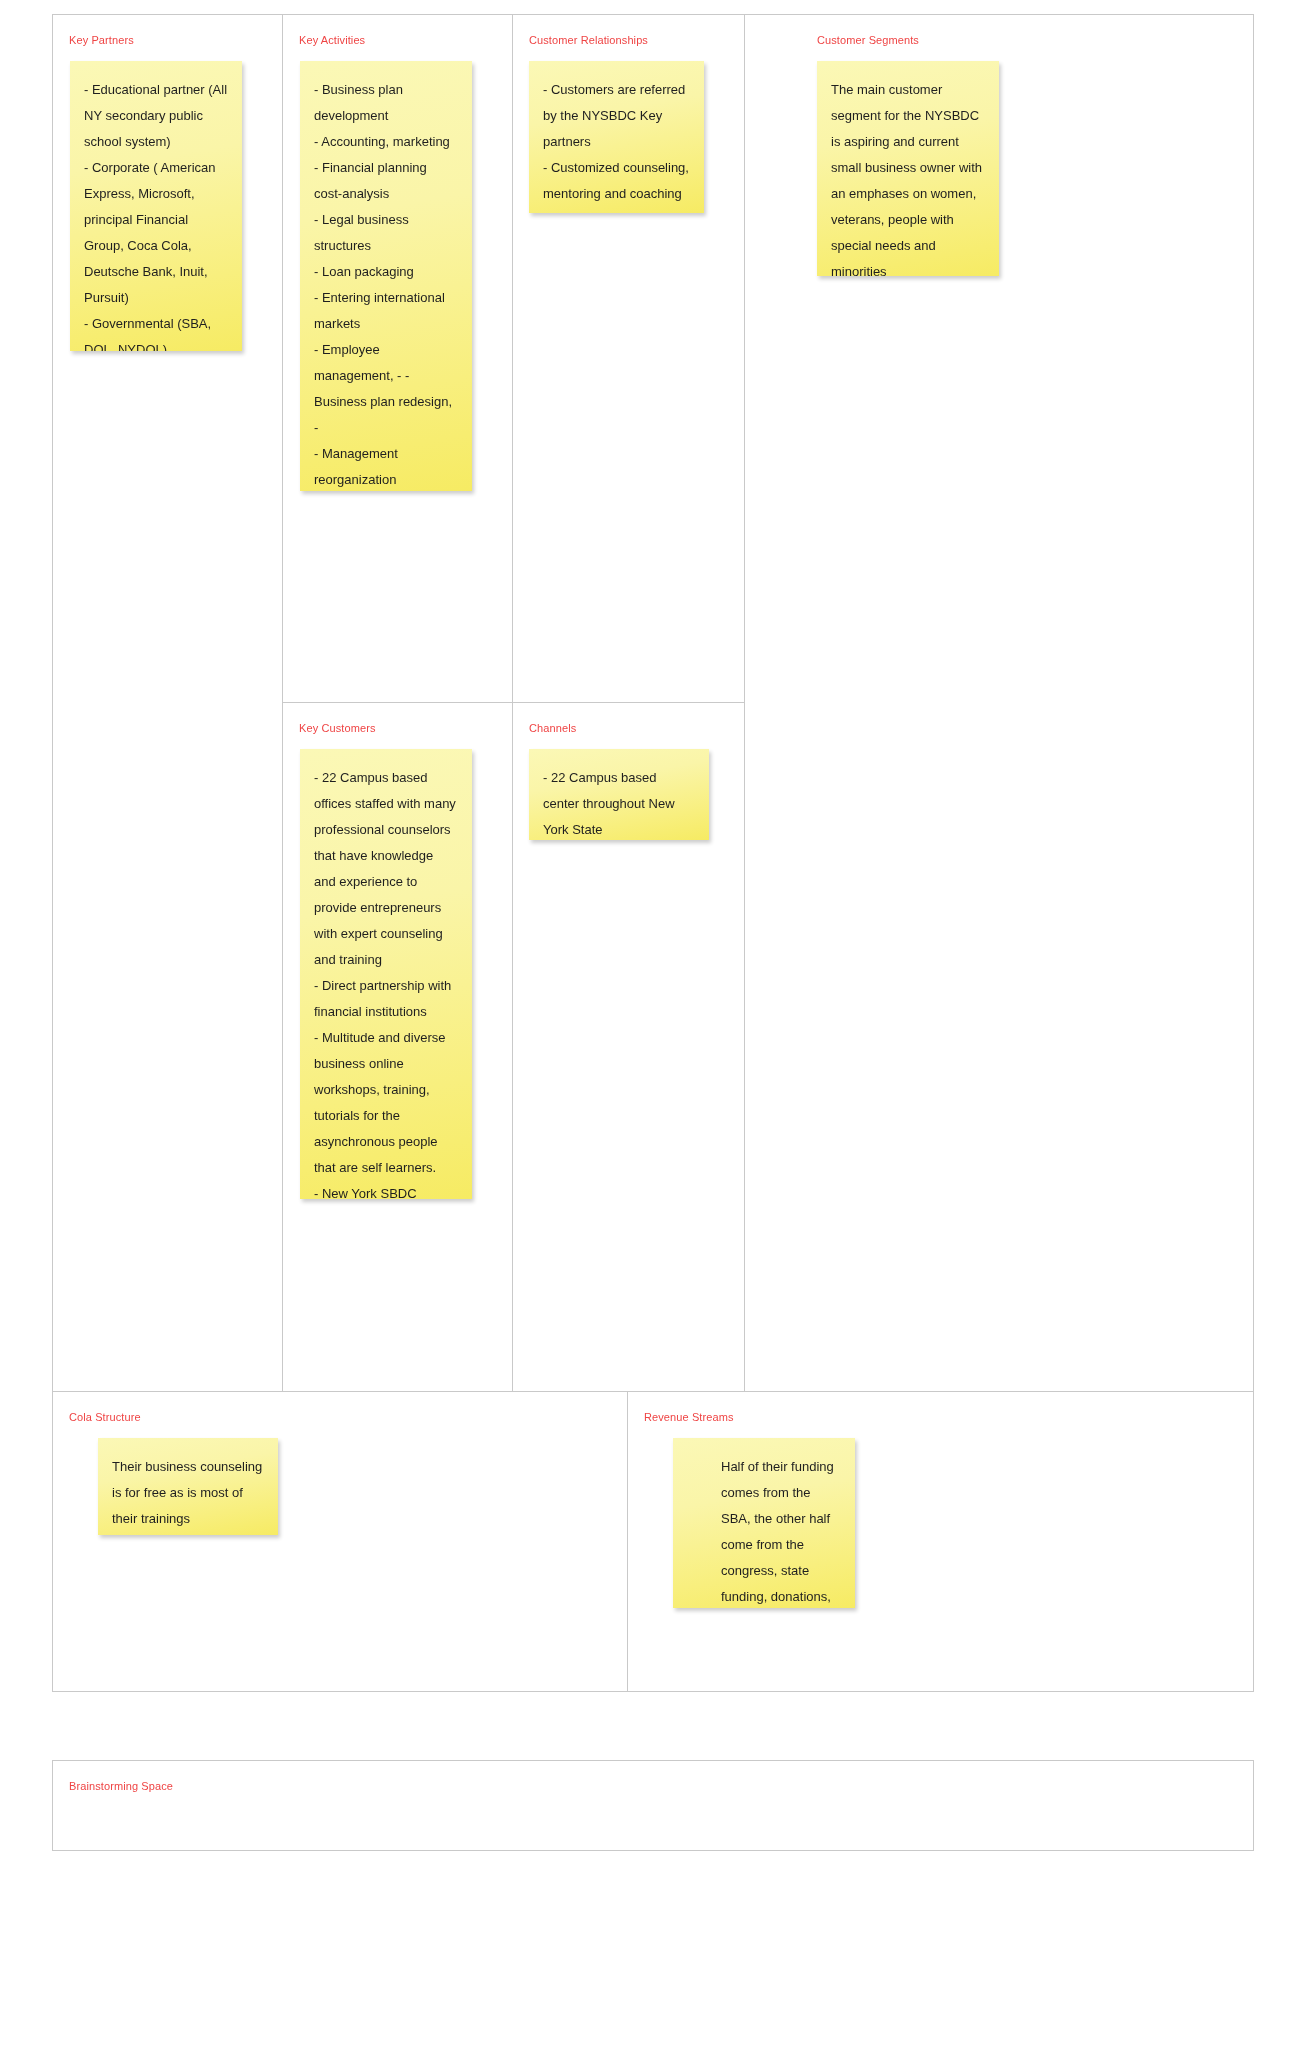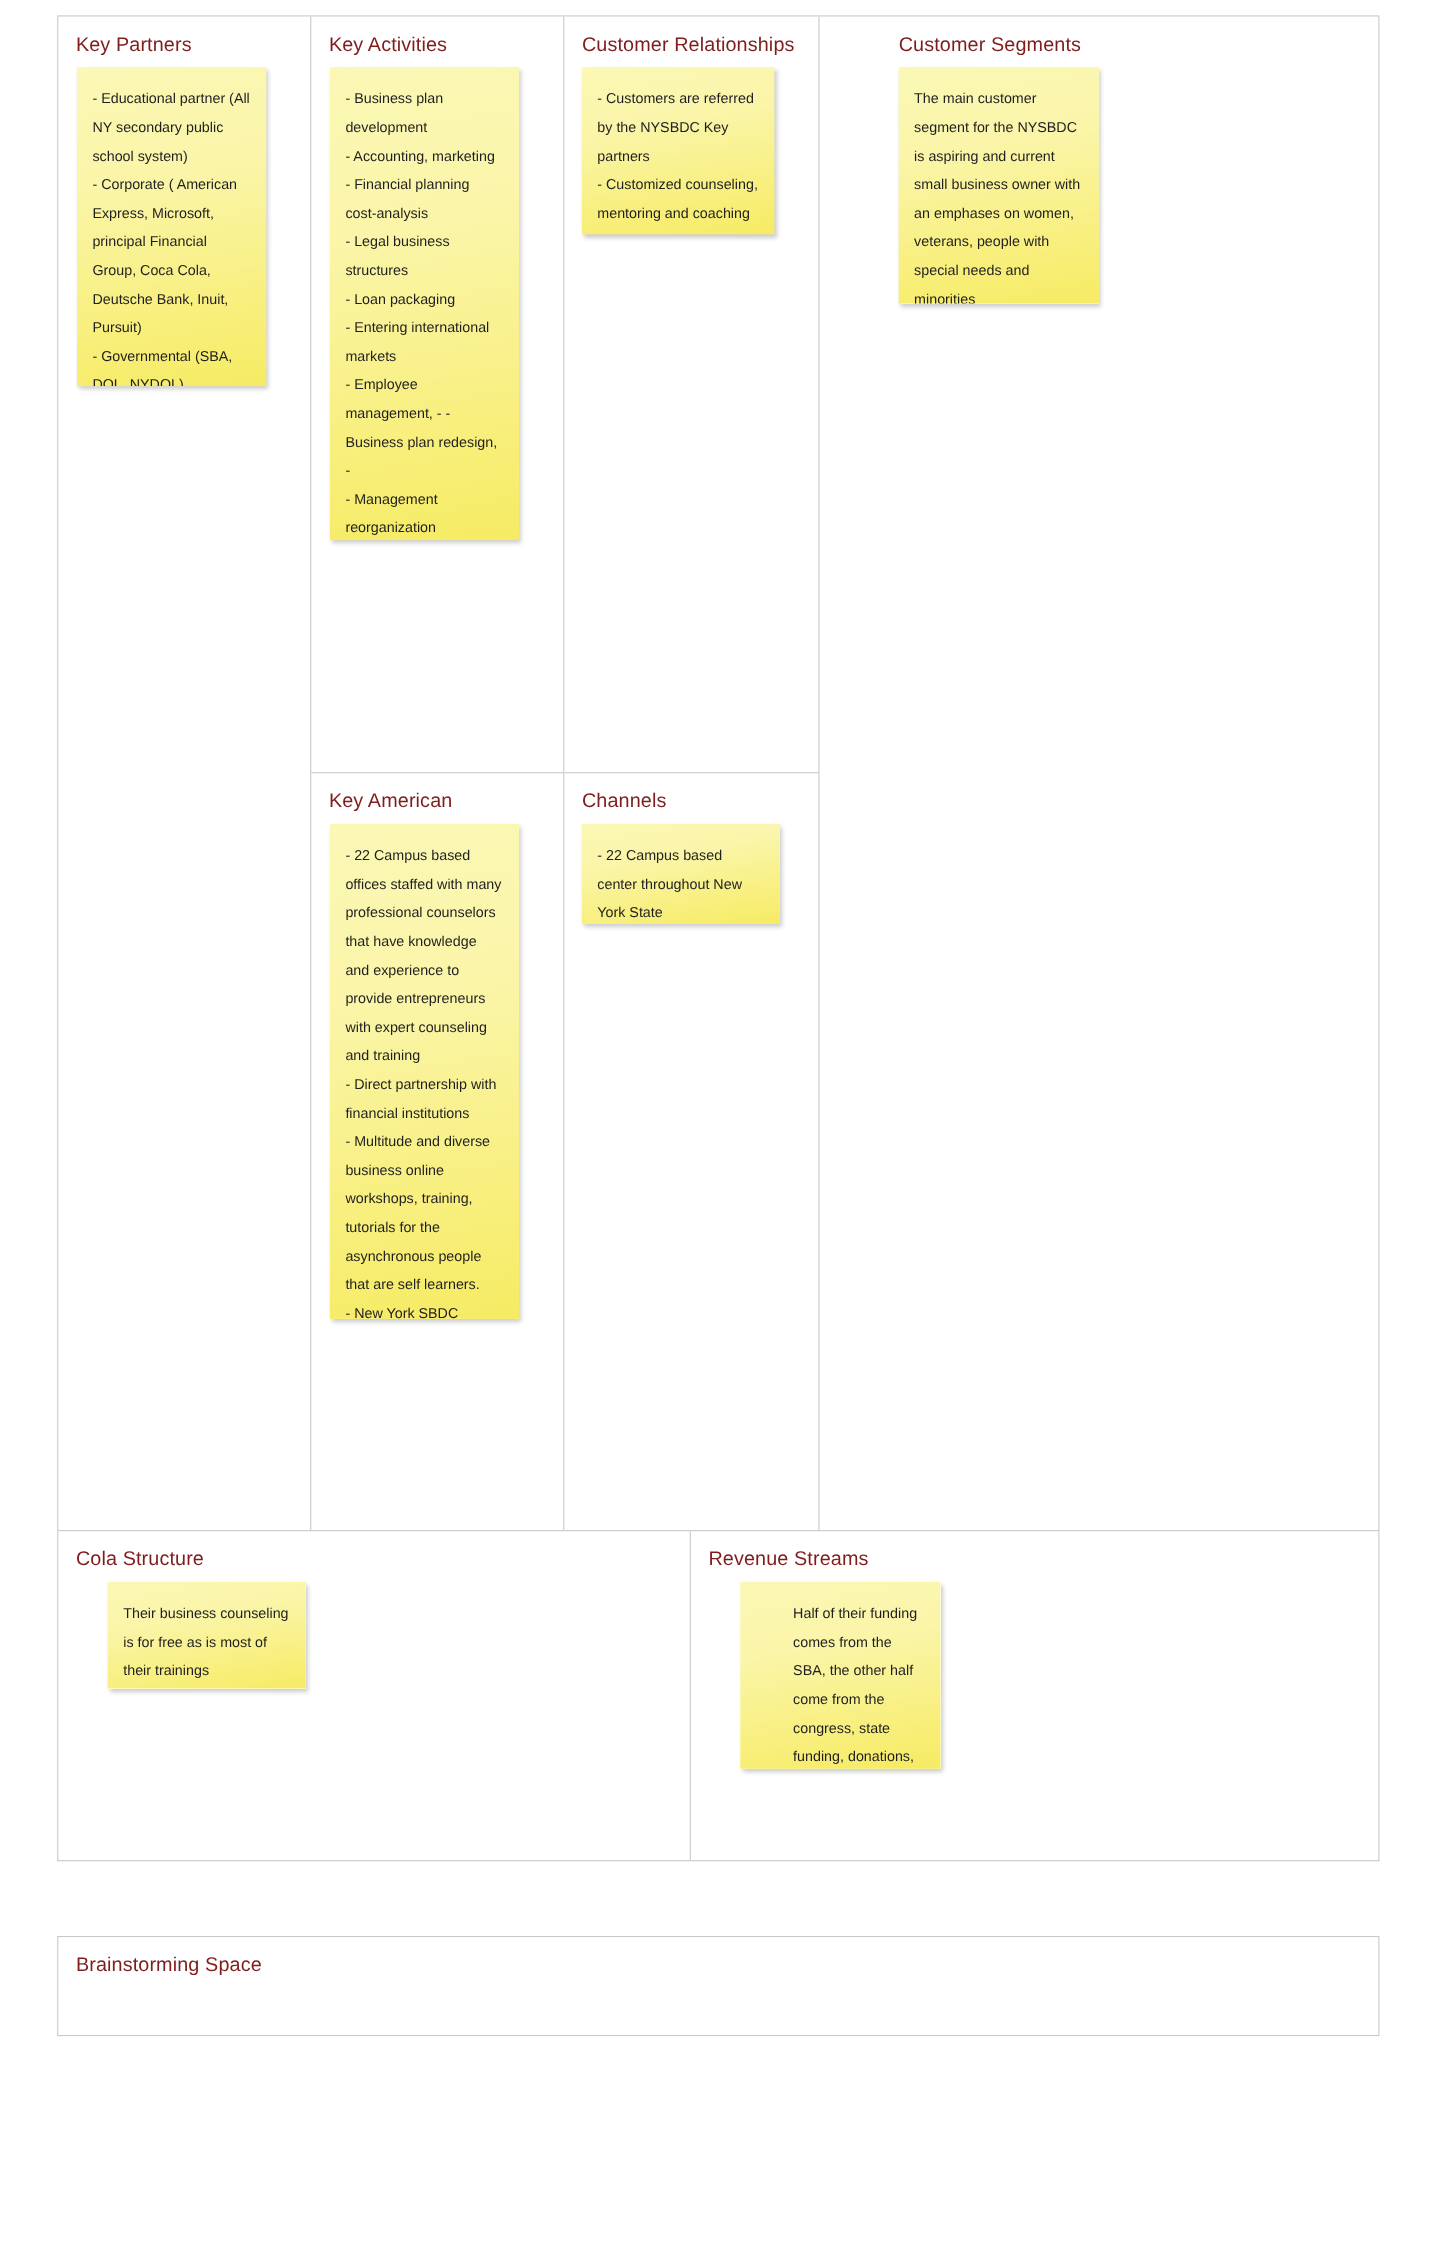--- a/index.html
+++ b/index.html
@@ -55,23 +55,23 @@
     border-bottom: 1px solid #c9c9c9;
   }
   .cell-half-bottom {
     height: 689px;
   }
   .cell-full {
     height: 1376px;
   }
 
   .cell-title {
-    font-size: 18px;
+    font-size: 11px;
     line-height: 18px;
-    color: #7f1d1d;
+    color: #ef4444;
     margin: 2px 0 12px 2px;
     font-weight: normal;
     letter-spacing: 0.1px;
   }
 
   
   .bmc-bottom {
     display: flex;
     width: 1202px;
     border: 1px solid #c9c9c9;
@@ -143,21 +143,21 @@
 - Loan packaging
  - Entering international markets
 - Employee management, - - Business plan redesign, -
 - Management reorganization
 - Expansion into internet commerce
 - Financial planning for expansion
 - Selling to government
 - Organizational structures</div>
       </div>
       <div class="cell cell-half-bottom">
-        <div class="cell-title">Key American</div>
+        <div class="cell-title">Key Customers</div>
         <div class="note note-kr">- 22 Campus based offices staffed with many professional counselors that have knowledge and experience to provide entrepreneurs with expert counseling and training
 - Direct partnership with financial institutions
 - Multitude and diverse business online workshops, training, tutorials for the asynchronous people that are  self learners.
 - New York SBDC Research Network - one of the most advanced business information resources in the country.</div>
       </div>
     </div>
 
 
     <div class="col col-cr">
       <div class="cell cell-half-top">

